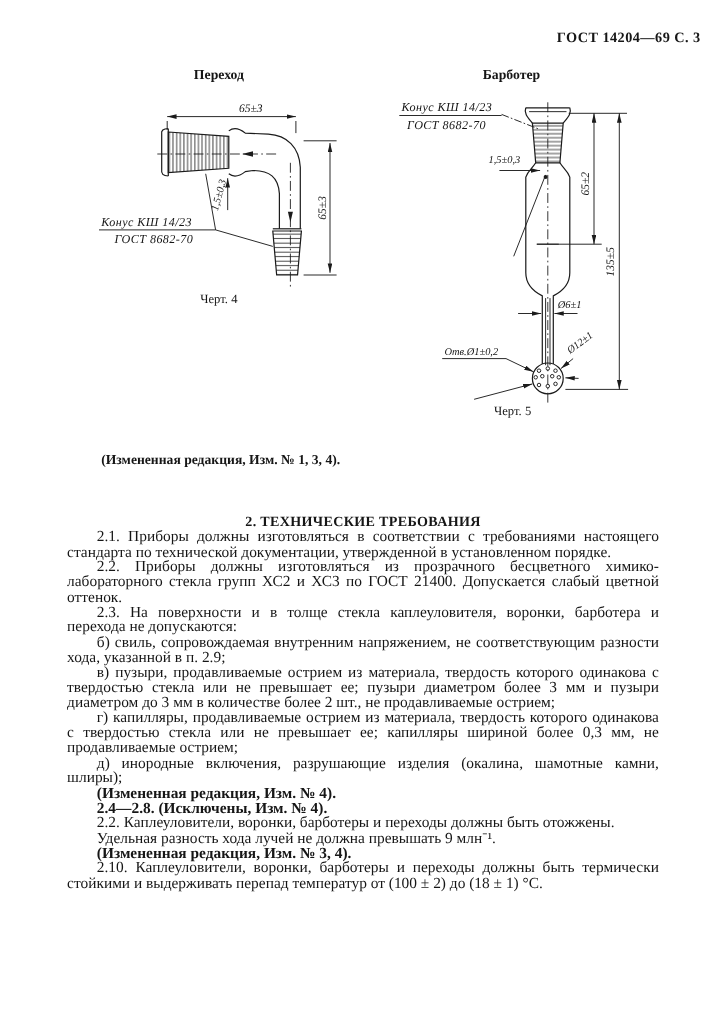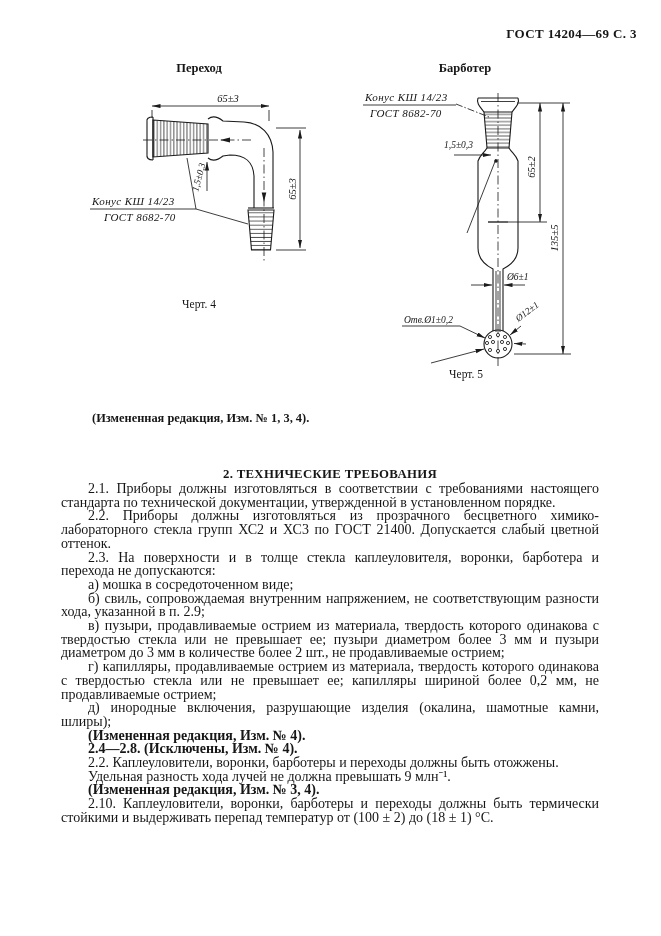--- a/index.html
+++ b/index.html
@@ -3,21 +3,21 @@
 <meta charset="utf-8">
 <style>
   html,body{margin:0;padding:0;}
   body{width:661px;height:936px;background:#ffffff;position:relative;
        font-family:"Liberation Serif",serif;color:#161616;}
   .abs{position:absolute;}
   .hdr{top:26px;right:24px;font-weight:bold;font-size:13px;letter-spacing:.4px;}
   .fig-title{top:61px;width:110px;text-align:center;font-weight:bold;font-size:12.5px;}
   .ft1{left:144px;} .ft2{left:410px;}
   .fig-cap{width:90px;text-align:center;font-size:11.5px;}
-  .fc1{left:154px;top:266px;margin-top:32px;} .fc2{left:421px;top:368px;}
+  .fc1{left:154px;top:266px;} .fc2{left:421px;top:368px;}
   .rev-top{left:92px;top:411px;font-weight:bold;font-size:12.4px;}
   .sec-head{left:61px;top:451px;width:538px;text-align:center;font-weight:bold;
             font-size:12.8px;letter-spacing:.3px;margin-top:16px;}
   .content{left:61px;top:482px;width:538px;font-size:14px;line-height:13.7px;
            text-align:justify;}
   .content p{margin:0;text-indent:27px;}
   .content p.bold{font-weight:bold;}
   .content p .lead{font-weight:bold;}
   .content p .bt{font-weight:bold;}
   svg{position:absolute;overflow:visible;}
@@ -165,24 +165,23 @@
 <div class="abs fig-cap fc1">Черт. 4</div>
 <div class="abs fig-cap fc2">Черт. 5</div>
 
 <div class="abs rev-top">(Измененная редакция, Изм. № 1, 3, 4).</div>
 <div class="abs sec-head">2. ТЕХНИЧЕСКИЕ ТРЕБОВАНИЯ</div>
 
 <div class="abs content" id="paragraphs">
     <p>2.1. Приборы должны изготовляться в соответствии с требованиями настоящего стандарта по технической документации, утвержденной в установленном порядке.</p>
     <p>2.2. Приборы должны изготовляться из прозрачного бесцветного химико-лабораторного стекла групп ХС2 и ХС3 по ГОСТ 21400. Допускается слабый цветной оттенок.</p>
     <p>2.3. На поверхности и в толще стекла каплеуловителя, воронки, барботера и перехода не допускаются:</p>
-    <p>а) мошка в сосредоточенном виде;</p>
     <p>б) свиль, сопровождаемая внутренним напряжением, не соответствующим разности хода, указанной в п. 2.9;</p>
     <p>в) пузыри, продавливаемые острием из материала, твердость которого одинакова с твердостью стекла или не превышает ее; пузыри диаметром более 3 мм и пузыри диаметром до 3 мм в количестве более 2 шт., не продавливаемые острием;</p>
-    <p>г) капилляры, продавливаемые острием из материала, твердость которого одинакова с твердостью стекла или не превышает ее; капилляры шириной более 0,2 мм, не продавливаемые острием;</p>
+    <p>г) капилляры, продавливаемые острием из материала, твердость которого одинакова с твердостью стекла или не превышает ее; капилляры шириной более 0,3 мм, не продавливаемые острием;</p>
     <p>д) инородные включения, разрушающие изделия (окалина, шамотные камни, шлиры);</p>
     <p class="bold">(Измененная редакция, Изм. № 4).</p>
     <p><span class="lead">2.4—2.8. </span><span class="bt">(Исключены, Изм. № 4).</span></p>
     <p>2.2. Каплеуловители, воронки, барботеры и переходы должны быть отожжены.</p>
     <p>Удельная разность хода лучей не должна превышать 9 млн⁻¹.</p>
     <p class="bold">(Измененная редакция, Изм. № 3, 4).</p>
     <p>2.10. Каплеуловители, воронки, барботеры и переходы должны быть термически стойкими и выдерживать перепад температур от (100 ± 2) до (18 ± 1) °С.</p>
   </div>
 
 </body></html>

